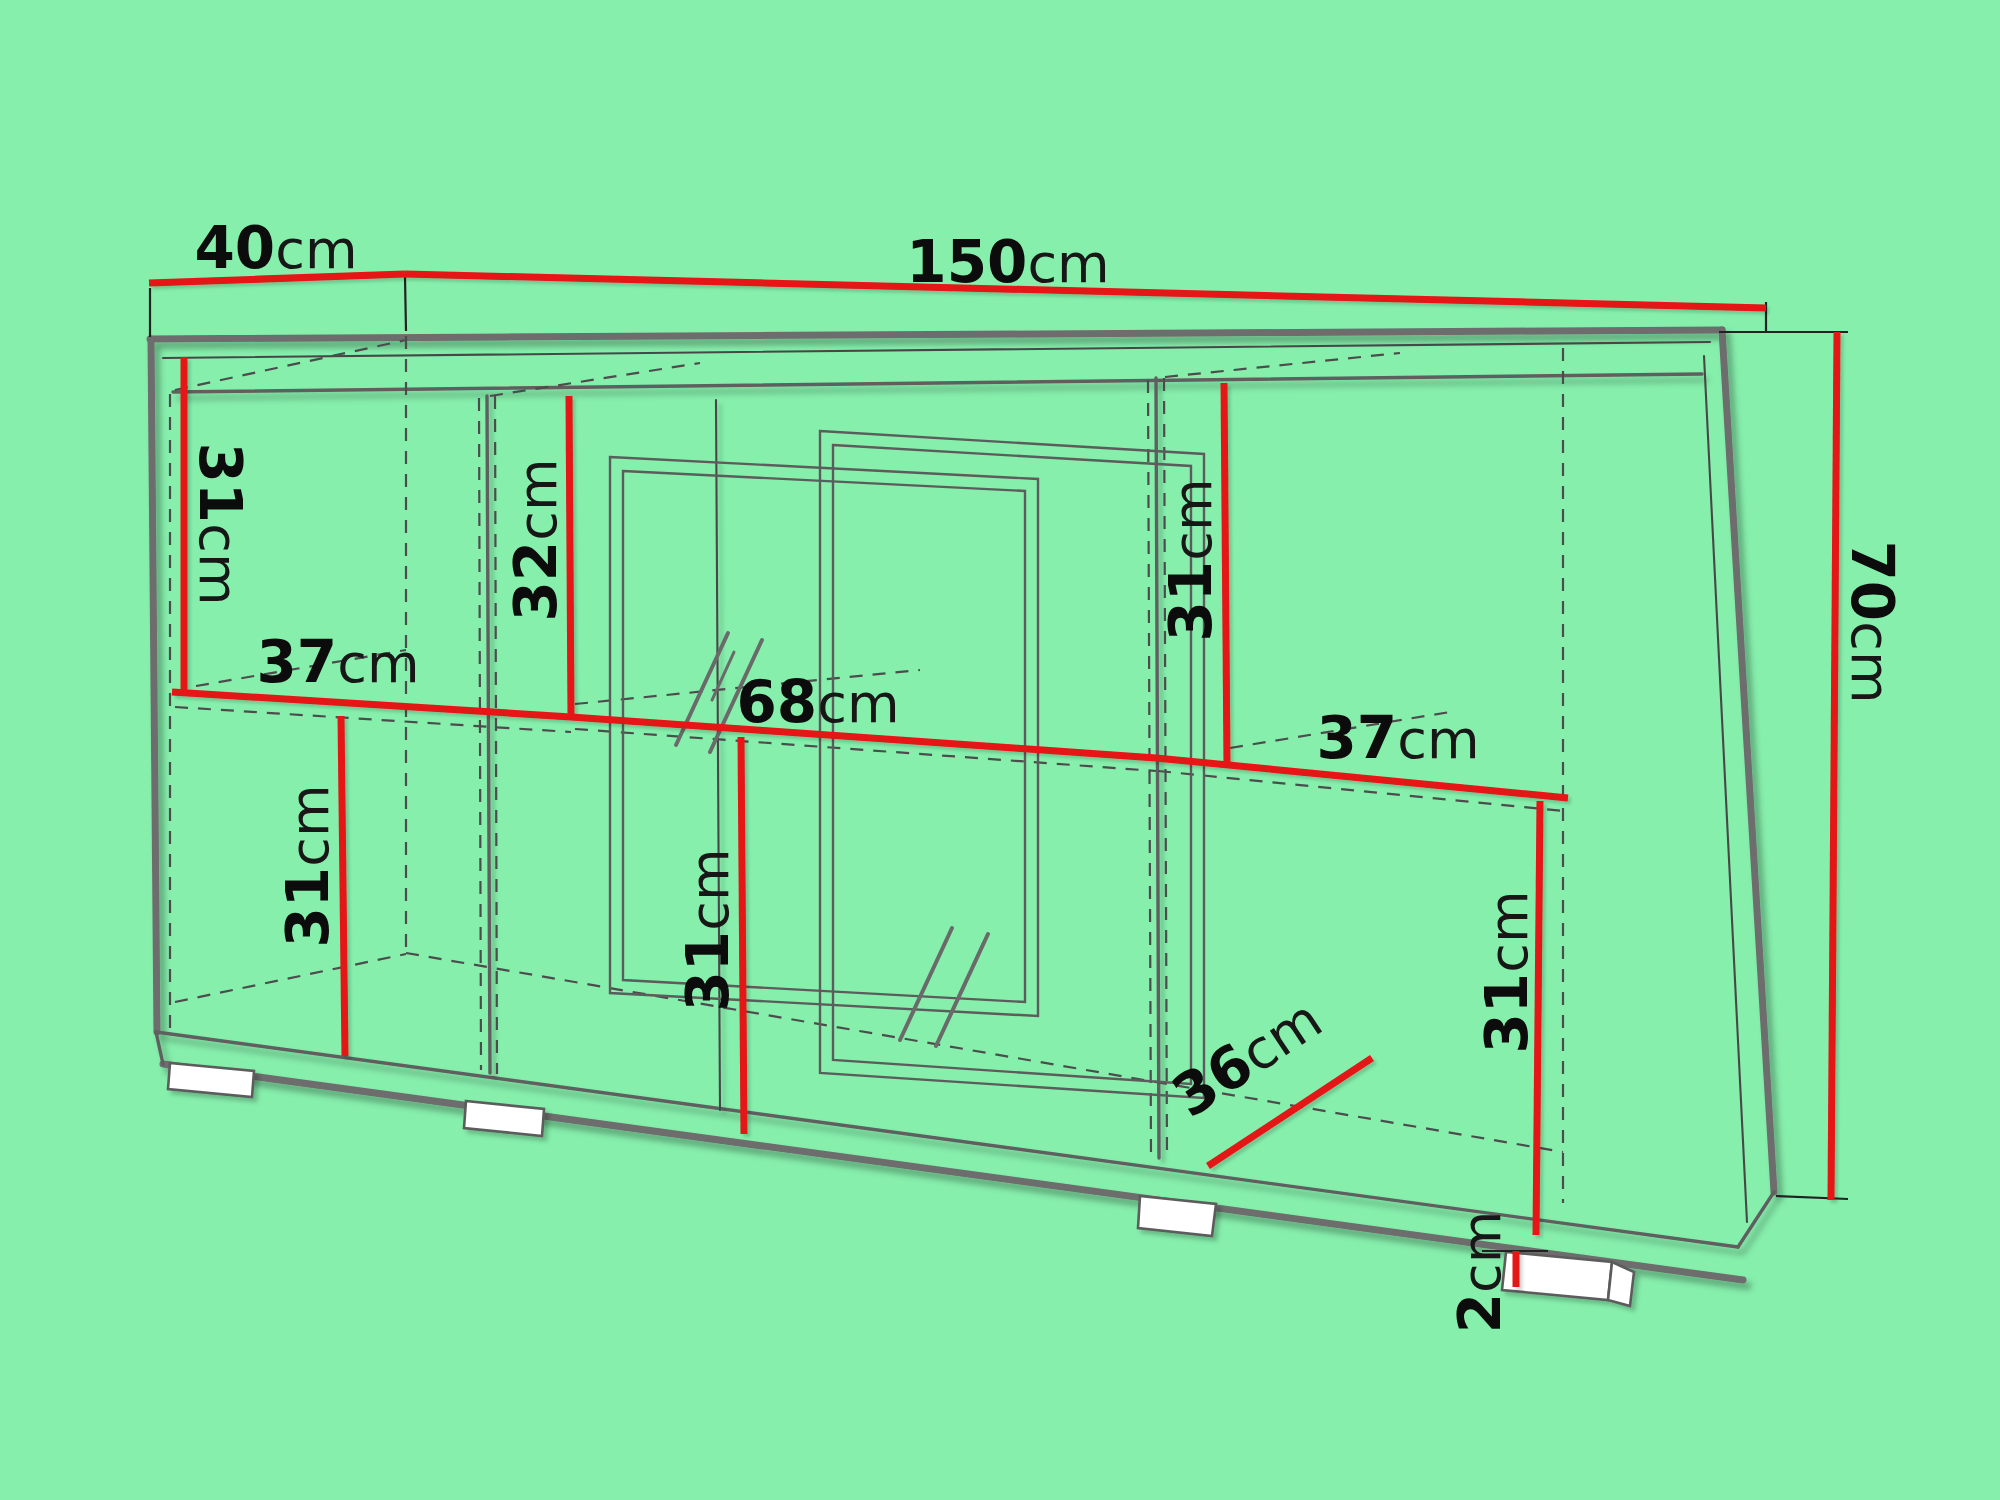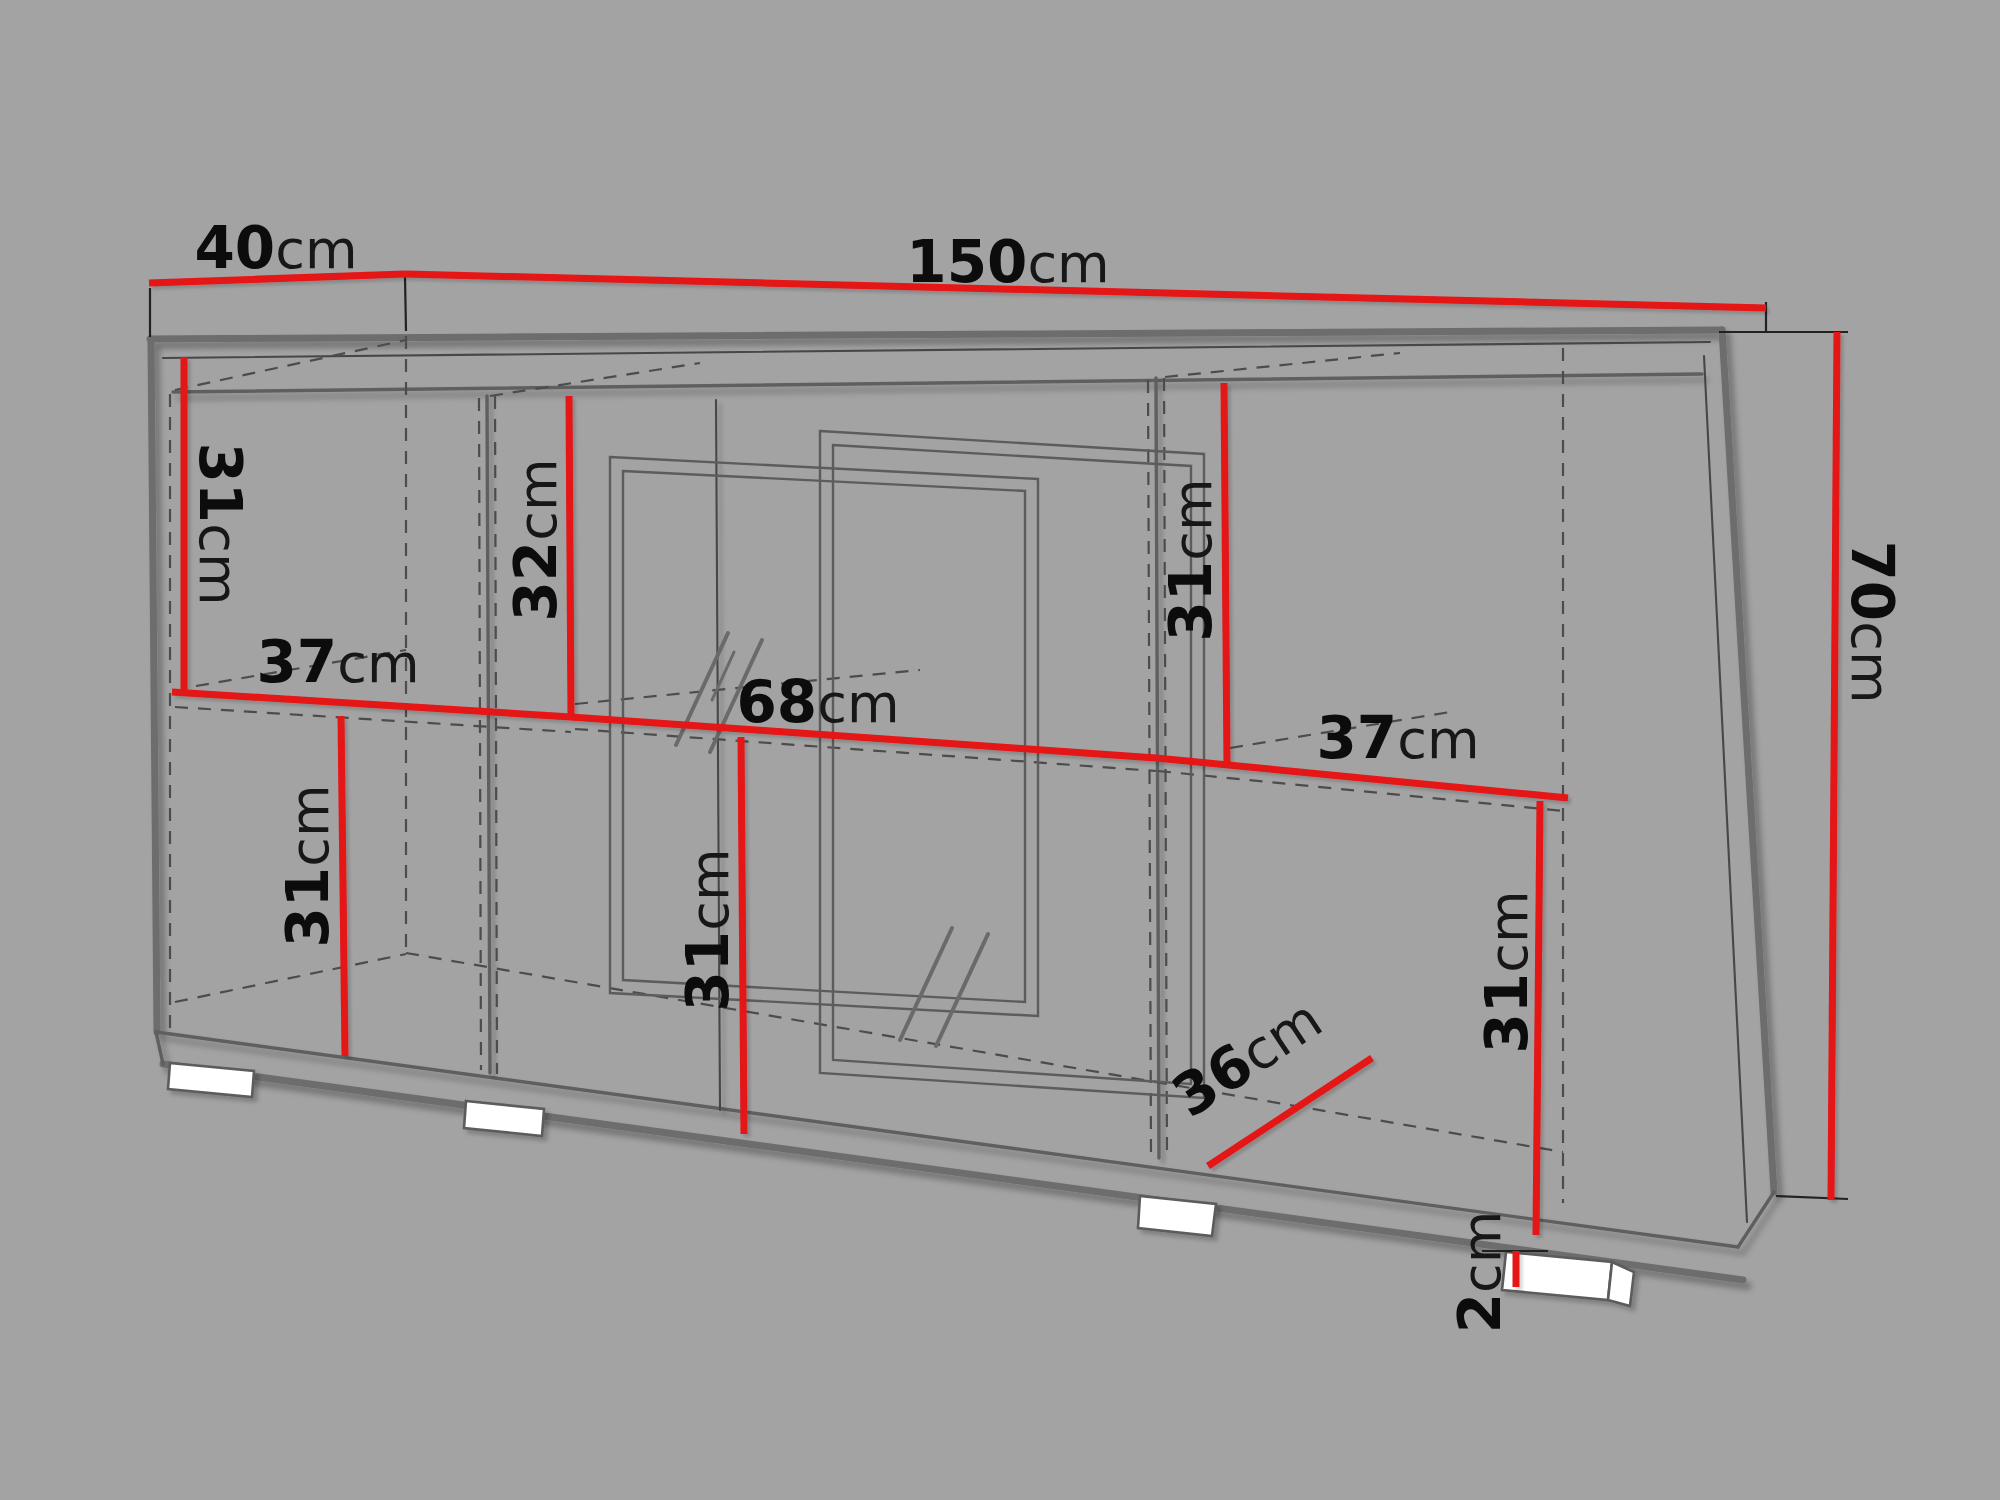--- a/index.html
+++ b/index.html
@@ -1,16 +1,16 @@
 <!DOCTYPE html>
 <html><head>
 <meta charset="utf-8">
 <style>
   html,body{margin:0;padding:0;background:#ffffff;}
-  .stage{position:relative;width:2000px;height:1500px;background:#a3a3a3;overflow:hidden;
+  .stage{position:relative;width:2000px;height:1500px;background:#86efac;overflow:hidden;
          font-family:"DejaVu Sans", sans-serif;}
   svg{display:block}
   
   .thick{stroke:#6d6d6d;stroke-width:7;fill:none;stroke-linecap:round;}
   .med{stroke:#5f5f5f;stroke-width:3.4;fill:none;stroke-linecap:round;}
   .thin{stroke:#474747;stroke-width:2.1;fill:none;stroke-linecap:round;}
   .dash{stroke:#4c4c4c;stroke-width:2.2;fill:none;stroke-dasharray:13 10;stroke-linecap:butt;}
   .red{stroke:#e41417;stroke-width:7;fill:none;stroke-linecap:butt;}
   .tick{stroke:#222222;stroke-width:2.2;fill:none;}
   .glass{stroke:#5c5c5c;stroke-width:2.4;fill:none;}

